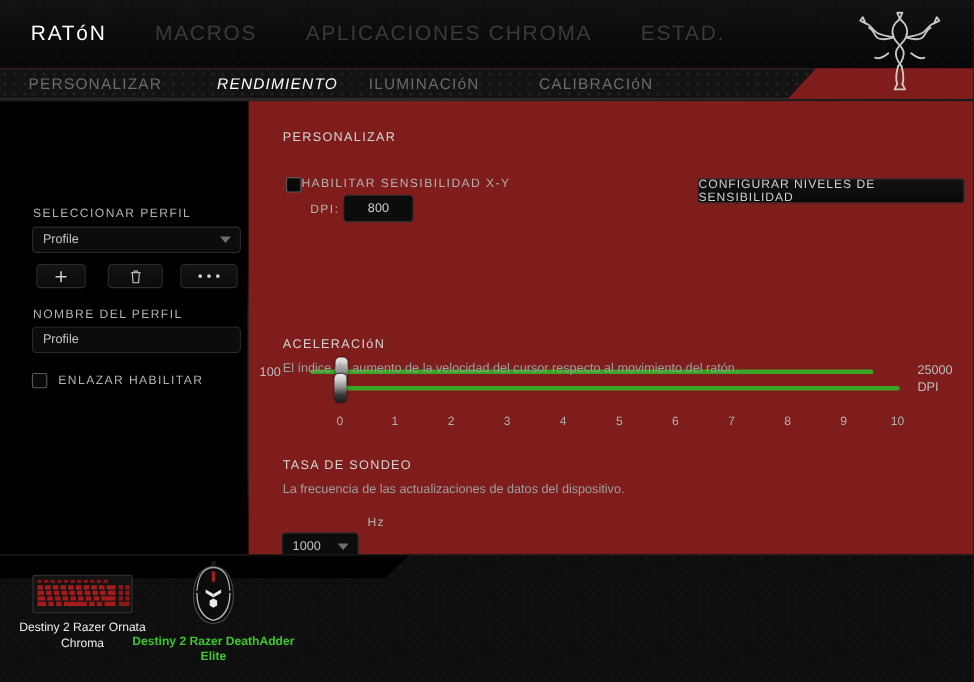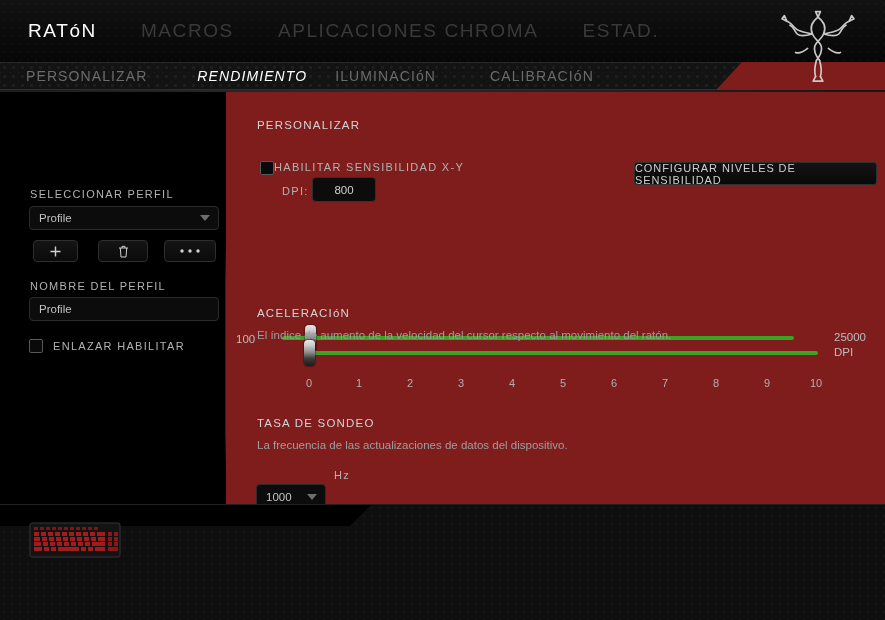--- a/index.html
+++ b/index.html
@@ -351,17 +351,35 @@
         <g fill="#8d1717">
           <rect x="79" y="12" width="4" height="4"></rect>
             <rect x="85" y="12" width="4" height="4"></rect>
           <rect x="79" y="17" width="4" height="4"></rect>
             <rect x="85" y="17" width="4" height="4"></rect>
           <rect x="79" y="22" width="4" height="4"></rect>
             <rect x="85" y="22" width="4" height="4"></rect>
           <rect x="79" y="27" width="10" height="4"></rect>
         </g>
       </svg>
-    </div>
-
+      <div class="dname white">Destiny 2 Razer Ornata Chroma</div>
+    </div>
+
+    <div class="dev sel" style="left:119px;">
+      <svg width="44" height="62" viewBox="0 0 44 62" style="margin:0 auto;display:block;">
+        <path d="M20 0 h4 v8 h-4 z" fill="#1b1b1b"></path>
+        <path d="M22 5 C11 5 5 15 4 28 C3 41 8 56 22 57 C36 56 41 41 40 28 C39 15 33 5 22 5 Z" fill="#0c0c0c" stroke="#4a4a4a" stroke-width="1"></path>
+        <path d="M22 6 C13 6 8 14 7 27" fill="none" stroke="#cfcfcf" stroke-width="1.1" opacity=".85"></path>
+        <path d="M22 6 C31 6 36 14 37 27" fill="none" stroke="#cfcfcf" stroke-width="1.1" opacity=".85"></path>
+        <path d="M7 29 C7 42 12 52 22 54" fill="none" stroke="#d6d6d6" stroke-width="1.2" opacity=".9"></path>
+        <path d="M37 29 C37 42 32 52 22 54" fill="none" stroke="#d6d6d6" stroke-width="1.2" opacity=".9"></path>
+        <rect x="20.5" y="9" width="3" height="10" rx="1.4" fill="#9c1f1f"></rect>
+        <g fill="#e9e9e9">
+          <path d="M22 30 l7 -4 v3.2 l-7 4 z"></path>
+          <path d="M22 30 l-7 -4 v3.2 l7 4 z"></path>
+          <path d="M22 34 l3.4 2 v4.4 l-3.4 2.2 l-3.4 -2.2 v-4.4 z"></path>
+        </g>
+      </svg>
+      <div class="dname">Destiny 2 Razer DeathAdder Elite</div>
+    </div>
   </div>
 
 </div>
 
 </body></html>

